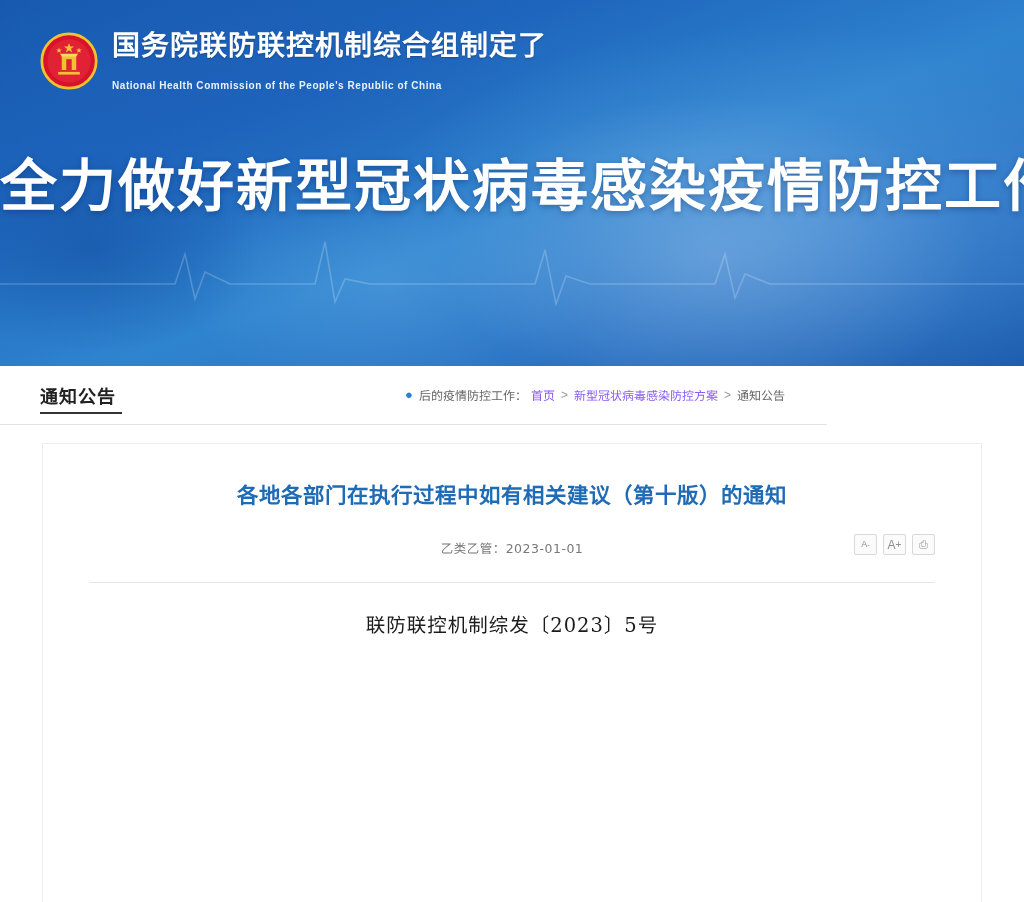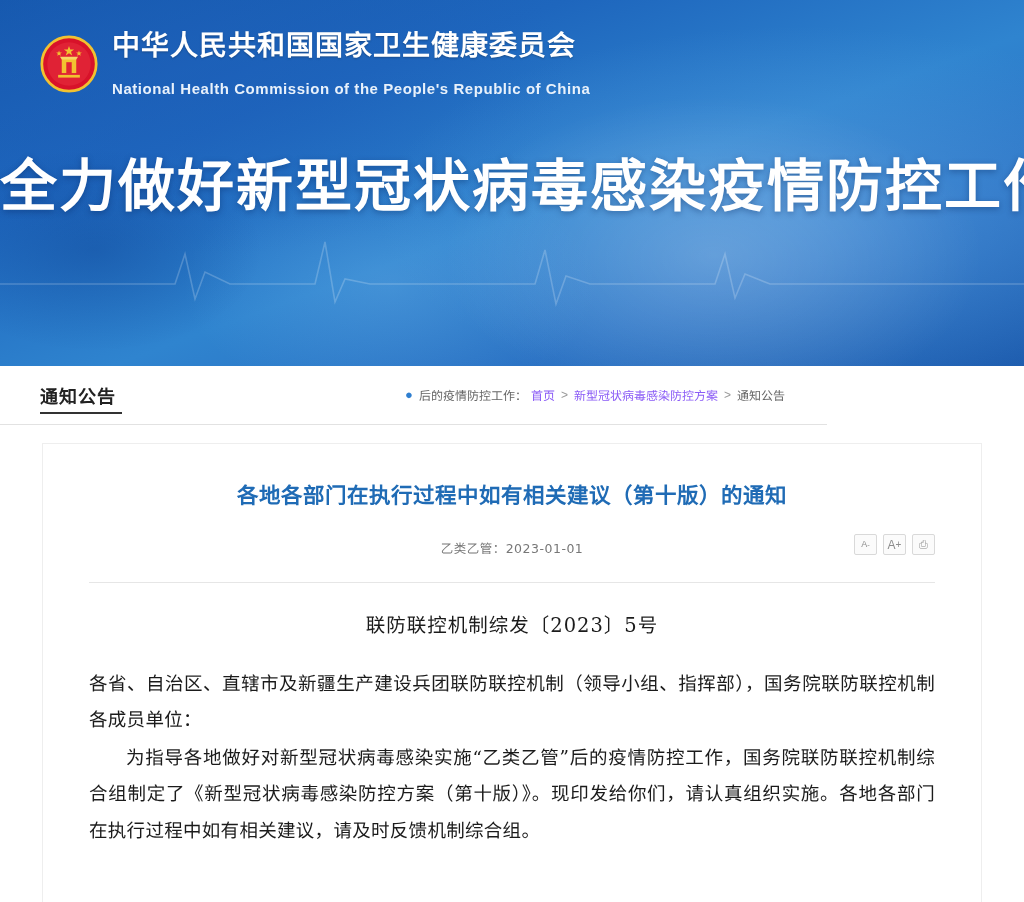--- a/index.html
+++ b/index.html
@@ -76,21 +76,21 @@
     color: #ffffff;
     font-size: 28px;
     font-weight: bold;
     letter-spacing: 1px;
     line-height: 1.12;
     white-space: nowrap;
     text-shadow: 0 1px 2px rgba(0,0,0,0.25);
   }
   .brand-en {
     color: #e8f1fb;
-    font-size: 15px;
+    font-size: 10px;
     font-weight: bold;
     letter-spacing: 0.55px;
     margin-top: 19px;
     white-space: nowrap;
   }
 
   .banner-title {
     position: absolute;
     left: 0; right: 0;
     top: 140px;
@@ -251,21 +251,21 @@
           <path d="M20 44 h24 v3 h-24 z" fill="#f2c230"></path>
           <path d="M24 26 h16 v16 h-16 z" fill="#f2c230"></path>
           <path d="M22 24 h20 l-2 3 h-16 z" fill="#f7d766"></path>
           <path d="M29 30 h6 v12 h-6 z" fill="#e02235"></path>
           <polygon points="32,12 33.4,16 37.6,16 34.2,18.6 35.5,22.6 32,20.1 28.5,22.6 29.8,18.6 26.4,16 30.6,16" fill="#f2c230"></polygon>
           <polygon points="21,17 21.8,19.3 24.2,19.3 22.3,20.8 23,23 21,21.7 19,23 19.7,20.8 17.8,19.3 20.2,19.3" fill="#f2c230"></polygon>
           <polygon points="43,17 43.8,19.3 46.2,19.3 44.3,20.8 45,23 43,21.7 41,23 41.7,20.8 39.8,19.3 42.2,19.3" fill="#f2c230"></polygon>
         </svg>
       </div>
       <div class="brandtext">
-        <div class="brand-cn">中华人民共和国国家卫生健康委员会</div>
+        <div class="brand-cn">国务院联防联控机制综合组制定了</div>
         <div class="brand-en">National Health Commission of the People's Republic of China</div>
       </div>
     </div>
 
     <div class="banner-title">全力做好新型冠状病毒感染疫情防控工作</div>
   </div>
 
   <div class="section-bar">
     <div class="section-title">通知公告</div>
     <div class="section-title-underline"></div>
@@ -302,21 +302,17 @@
           <div class="tool-btn">
             <span>⎙</span>
           </div>
         </div>
       </div>
 
       <div class="divider"></div>
 
       <div class="doc-number">联防联控机制综发〔2023〕5号</div>
 
-      <div class="body-text">
-        <p>各省、自治区、直辖市及新疆生产建设兵团联防联控机制（领导小组、指挥部），国务院联防联控机制各成员单位：</p>
-        <p class="indent">为指导各地做好对新型冠状病毒感染实施“乙类乙管”后的疫情防控工作，国务院联防联控机制综合组制定了《新型冠状病毒感染防控方案（第十版）》。现印发给你们，请认真组织实施。各地各部门在执行过程中如有相关建议，请及时反馈机制综合组。</p>
-      </div>
 
     </div>
   </div>
 
 </div>
 
 </body></html>

